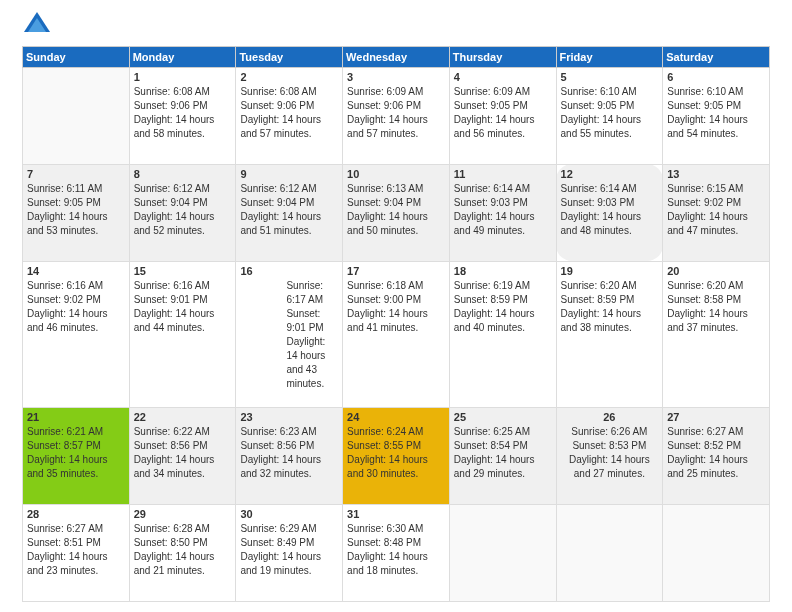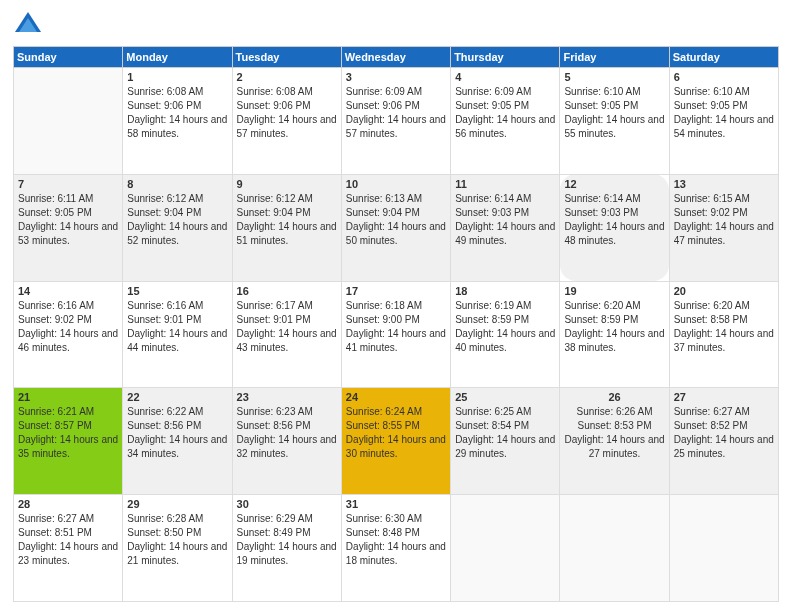--- a/index.html
+++ b/index.html
@@ -6,21 +6,21 @@
     body {
       width: 792px;
       height: 612px;
       font-family: Arial, sans-serif;
       background: #fff;
       overflow: hidden;
     }
     .page {
       width: 792px;
       height: 612px;
-      padding: 10px 13px;
+      padding: 10px 22px;
       display: flex;
       flex-direction: column;
     }
     .header {
       display: flex;
       justify-content: space-between;
       align-items: flex-start;
       margin-bottom: 6px;
     }
     .logo {
@@ -227,21 +227,21 @@
 Daylight: 14 hours and 46 minutes.</div>
           </td>
           <td>
             <span class="day-num">15</span>
             <div class="day-info" style="white-space: pre-line;">Sunrise: 6:16 AM
 Sunset: 9:01 PM
 Daylight: 14 hours and 44 minutes.</div>
           </td>
           <td>
             <span class="day-num">16</span>
-            <div class="day-info" style="white-space: pre-line;">Sunrise: 6:17 AM
+            <div class="day-info" style="white-space: pre-line; margin-left: 46px;">Sunrise: 6:17 AM
 Sunset: 9:01 PM
 Daylight: 14 hours and 43 minutes.</div>
           </td>
           <td>
             <span class="day-num">17</span>
             <div class="day-info" style="white-space: pre-line;">Sunrise: 6:18 AM
 Sunset: 9:00 PM
 Daylight: 14 hours and 41 minutes.</div>
           </td>
           <td>

